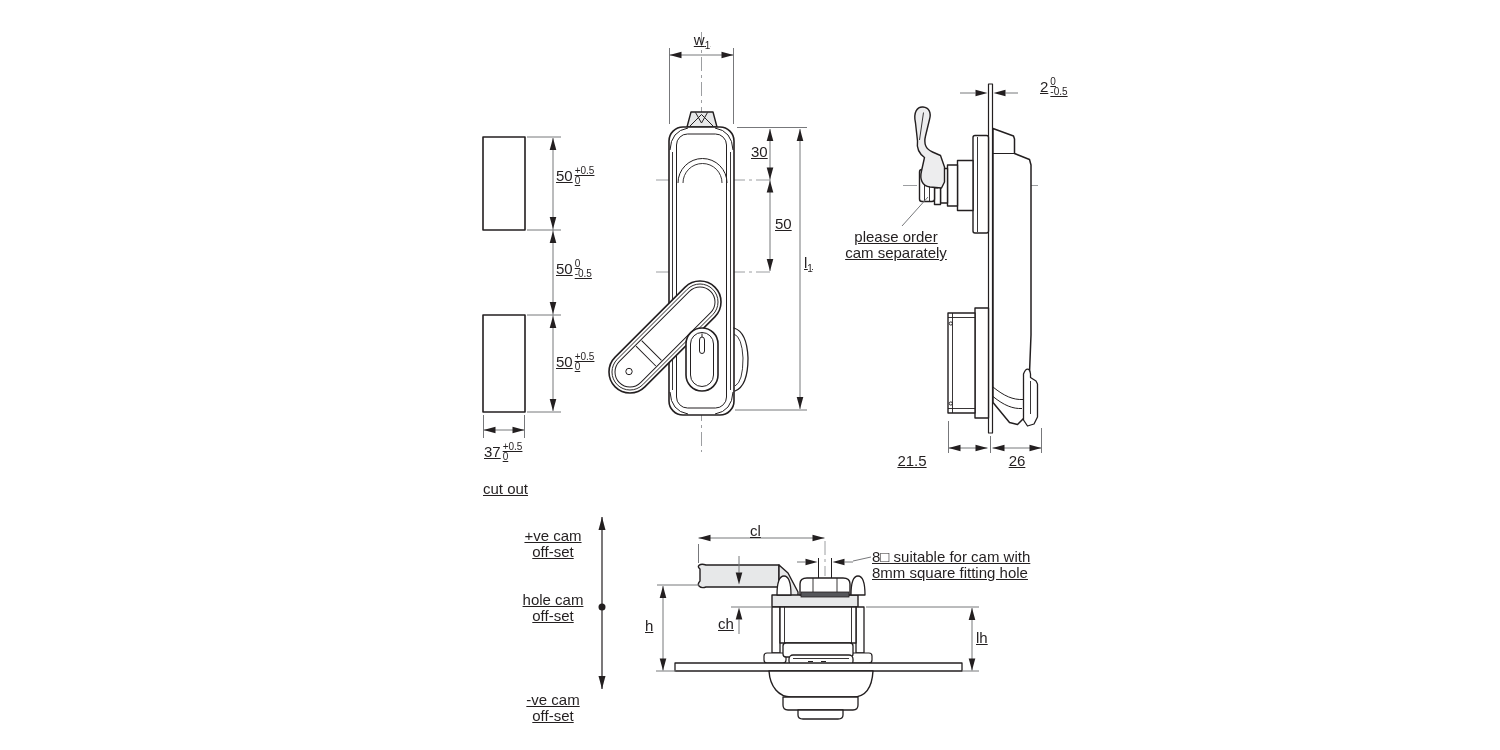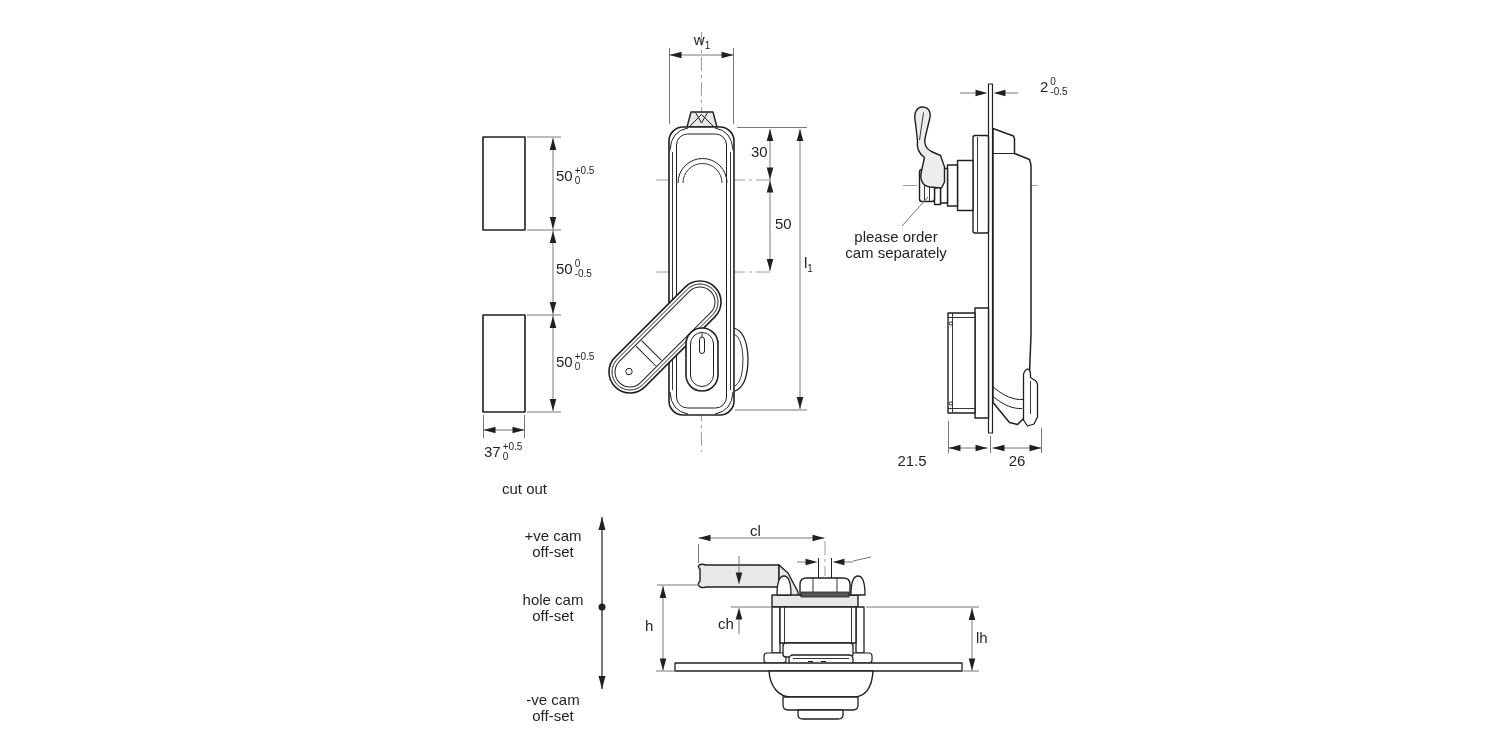--- a/index.html
+++ b/index.html
@@ -10,21 +10,21 @@
   .ol{fill:#ffffff;stroke:#231f20;stroke-width:1.6;stroke-linejoin:round;}
   .oln{fill:none;stroke:#231f20;stroke-width:1.6;stroke-linejoin:round;stroke-linecap:round;}
   .th{fill:none;stroke:#231f20;stroke-width:1;stroke-linejoin:round;}
   .gf{fill:#e7e8e9;stroke:#231f20;stroke-width:1.4;stroke-linejoin:round;}
   .df{fill:#55565a;stroke:#231f20;stroke-width:0.8;}
   .dim{stroke:#77787b;stroke-width:1;fill:none;}
   .cl{stroke:#9c9ea1;stroke-width:1;fill:none;stroke-dasharray:14 4 3 4;}
   .ar{fill:#231f20;stroke:none;}
   .blk{stroke:#231f20;stroke-width:1.2;fill:none;}
   
-  .label{position:absolute;font-size:15px;line-height:1.08;color:#231f20;white-space:nowrap;}
+  .label{position:absolute;font-size:15px;line-height:1.08;color:#231f20;white-space:nowrap;text-decoration:underline;}
   .ctr{text-align:center;}
   .two{line-height:16px;}
   .dimv{display:inline-flex;align-items:center;}
   .dimv .tol{display:inline-flex;flex-direction:column;font-size:10px;line-height:10px;margin-left:2px;text-align:left;}
   sub{font-size:10px;}
 </style>
 </head>
 <body>
 
 <div id="page">
@@ -247,21 +247,21 @@
         <span>0</span>
       </span>
   </div>
   <div class="label dimv" style="left:484px;top:442px">
     <span>37</span>
     <span class="tol">
         <span>+0.5</span>
         <span>0</span>
       </span>
   </div>
-  <div class="label" style="left:502px;top:481px">cut out</div>
+  <div class="label" style="left:483px;top:481px">cut out</div>
 
   <div class="label ctr" style="left:688px;top:32px;width:28px"><span>w</span><sub>1</sub></div>
   <div class="label" style="left:751px;top:144px">30</div>
   <div class="label" style="left:775px;top:216px">50</div>
   <div class="label" style="left:804px;top:255px"><span>l</span><sub>1</sub></div>
 
   <div class="label dimv" style="left:1040px;top:77px">
     <span>2</span>
     <span class="tol">
         <span>0</span>
@@ -272,20 +272,24 @@
     <div>please order</div>
     <div>cam separately</div>
   </div>
   <div class="label ctr" style="left:893px;top:453px;width:38px">21.5</div>
   <div class="label ctr" style="left:998px;top:453px;width:38px">26</div>
 
   <div class="label" style="left:750px;top:523px">cl</div>
   <div class="label" style="left:718px;top:616px">ch</div>
   <div class="label" style="left:645px;top:618px">h</div>
   <div class="label" style="left:976px;top:630px">lh</div>
+  <div class="label two" style="left:872px;top:549px">
+    <div>8□ suitable for cam with</div>
+    <div>8mm square fitting hole</div>
+  </div>
 
   <div class="label ctr two" style="left:503px;top:528px;width:100px">
     <div>+ve cam</div>
     <div>off-set</div>
   </div>
   <div class="label ctr two" style="left:503px;top:592px;width:100px">
     <div>hole cam</div>
     <div>off-set</div>
   </div>
   <div class="label ctr two" style="left:503px;top:692px;width:100px">

